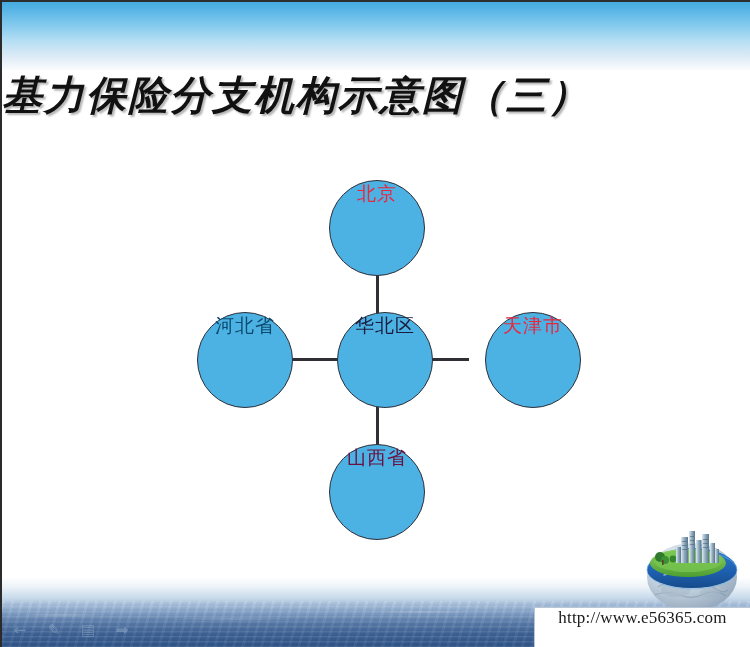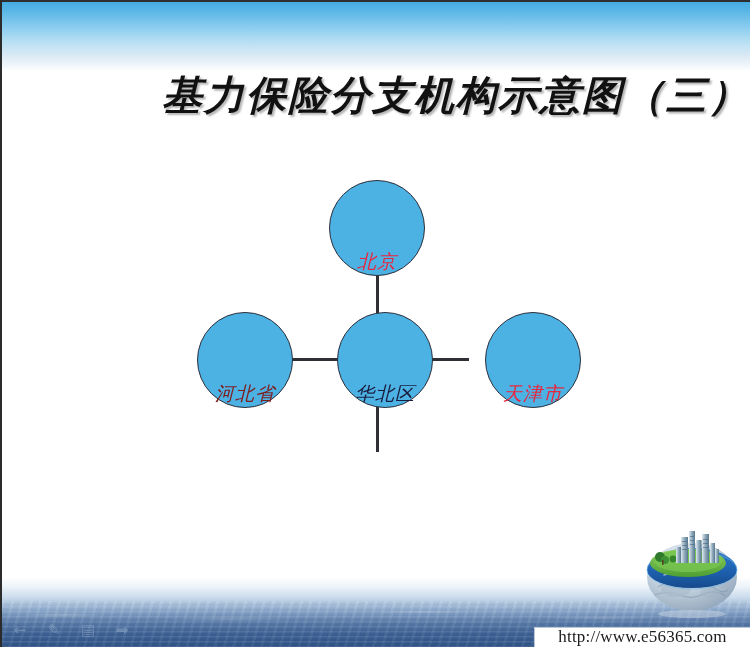--- a/index.html
+++ b/index.html
@@ -108,21 +108,21 @@
     font-family: "DejaVu Sans", sans-serif;
     line-height: 1;
   }
 
   
   .title {
     position: absolute;
     left: 0;
     top: 68px;
     width: 100%;
-    text-align: right;
+    text-align: left;
     font-size: 40px;
     font-weight: bold;
     font-style: italic;
     letter-spacing: 2px;
     color: #111111;
     text-shadow: 2px 2px 2px rgba(120,120,120,.55);
     white-space: nowrap;
     font-family: "DejaVu Serif", "Liberation Serif", serif;
   }
 
@@ -131,45 +131,44 @@
     position: absolute;
     left: 0; top: 0;
     width: 750px; height: 647px;
   }
   .node {
     position: absolute;
     border-radius: 50%;
     background: #4cb2e4;
     border: 1.5px solid #2f2f3a;
     display: flex;
-    align-items: flex-end;
+    align-items: flex-start;
     justify-content: center;
     box-sizing: border-box;
     z-index: 3;
-    font-style: italic;
   }
   .node span {
     font-size: 19px;
     letter-spacing: 1px;
     white-space: nowrap;
     font-family: "DejaVu Serif", "Liberation Serif", serif;
     font-weight: 500;
   }
 
   .node.center { left: 335px; top: 312px; width: 96px; height: 96px; }
   .node.center span { color: #1a1c3d; }
 
   .node.top { left: 327px; top: 180px; width: 96px; height: 96px; }
   .node.top span { color: #e8273f; }
 
   .node.bottom { left: 327px; top: 444px; width: 96px; height: 96px; }
   .node.bottom span { color: #6b1040; }
 
   .node.left { left: 195px; top: 312px; width: 96px; height: 96px; }
-  .node.left span { color: #7f1d1d; }
+  .node.left span { color: #0c4a6e; }
 
   .node.right { left: 483px; top: 312px; width: 96px; height: 96px; }
   .node.right span { color: #e8273f; }
 
   .edge {
     position: absolute;
     background: #2f2f35;
     z-index: 1;
   }
   .edge.v-top    { left: 374px; top: 268px; width: 3px; height: 54px; }
@@ -186,26 +185,26 @@
     height: 92px;
     z-index: 5;
   }
 
   
   .url-bar {
     position: absolute;
     right: 0;
     bottom: 0;
     width: 216px;
-    height: 20px;
+    height: 40px;
     background: #ffffff;
     border-left: 1px solid #b9c6d6;
     border-top: 1px solid #b9c6d6;
     display: flex;
-    align-items: flex-end;
+    align-items: flex-start;
     justify-content: center;
     z-index: 6;
     box-sizing: border-box;
   }
   .url-bar span {
     font-size: 17px;
     color: #1b1b1b;
     font-family: "Liberation Serif", "DejaVu Serif", serif;
     letter-spacing: .2px;
   }
@@ -249,20 +248,23 @@
     </div>
 
     <div class="node center">
       <span>华北区</span>
     </div>
 
     <div class="node right">
       <span>天津市</span>
     </div>
 
+    <div class="node bottom">
+      <span>山西省</span>
+    </div>
   </div>
 
   <div class="globe">
     <svg viewBox="0 0 104 92" width="104" height="92" aria-hidden="true">
       <defs>
         <radialGradient id="sphereGrad" cx="38%" cy="30%" r="78%">
           <stop offset="0%" stop-color="#f4f8fb"></stop>
           <stop offset="45%" stop-color="#c8d6e2"></stop>
           <stop offset="100%" stop-color="#8fa3b8"></stop>
         </radialGradient>

